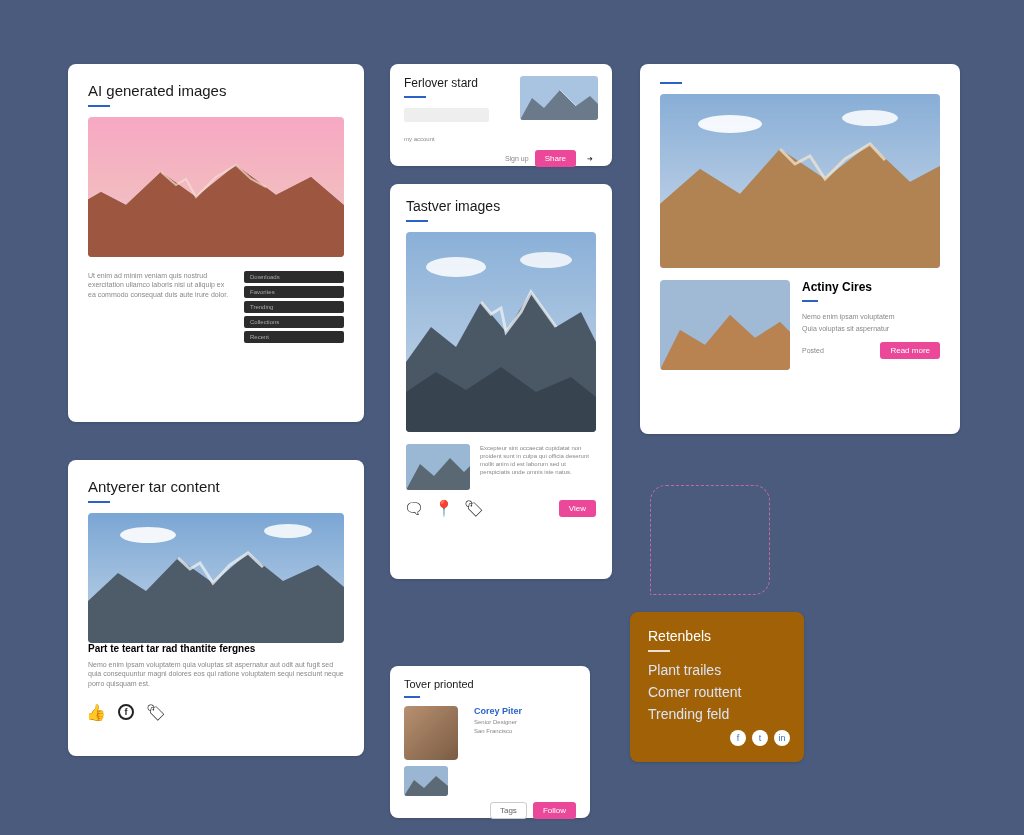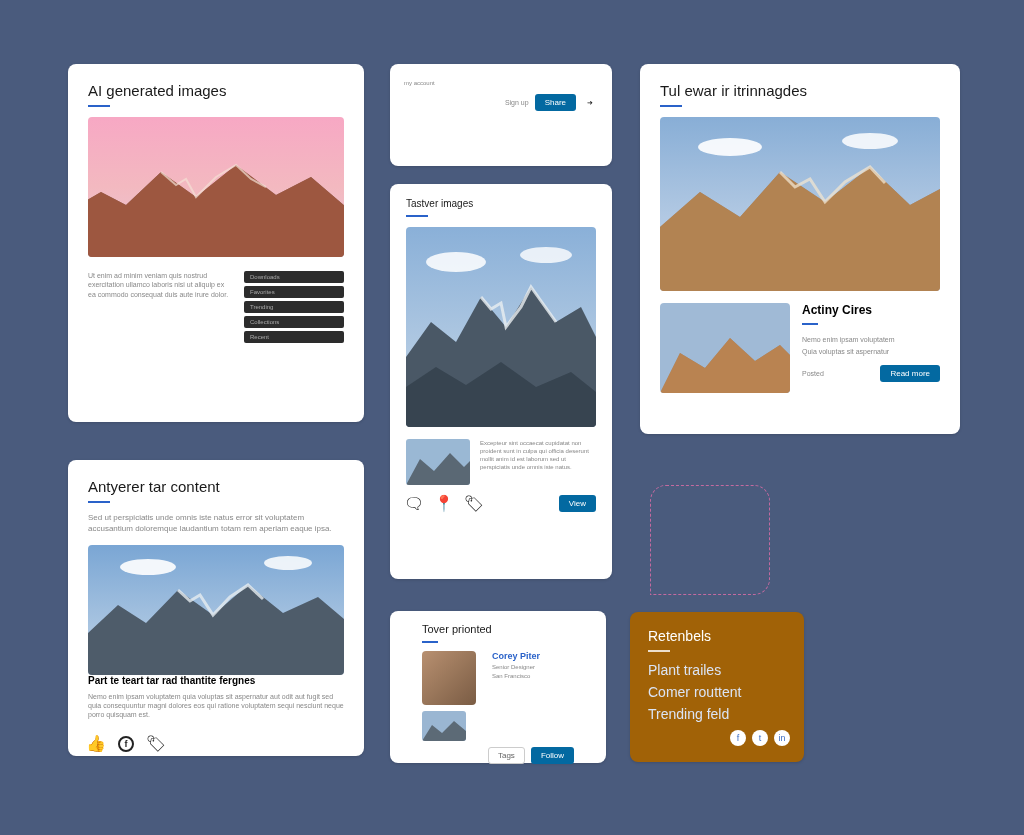--- a/index.html
+++ b/index.html
@@ -36,21 +36,21 @@
     line-height: 1.35;
     margin-bottom: 10px;
   }
   .hero {
     width: 100%;
     border-radius: 4px;
     display: block;
   }
   .btn {
     display: inline-block;
-    background: #0369a1;
+    background: #ec4899;
     color: #fff;
     font-size: 8px;
     padding: 4px 10px;
     border-radius: 3px;
     border: none;
     cursor: pointer;
   }
   .btn-outline {
     display: inline-block;
     border: 1px solid #ccc;
@@ -91,21 +91,21 @@
   #c4 .side h3 { font-size:12px; font-weight:600; margin-bottom:6px; }
   #c4 .side .blurb { font-size:7px; margin-bottom:3px; }
   #c4 .side .foot { display:flex; justify-content:space-between; align-items:center; margin-top:8px;}
   
   #c5 { left:68px; top:460px; width:296px; height:296px; }
   #c5 .hero5 { height:130px; margin-top:4px; }
   #c5 h3 { font-size:10px; font-weight:600; margin-bottom:6px; }
   #c5 .blurb2 { font-size:7px; color:#888; line-height:1.35; }
   #c5 .foot { margin-top:16px; }
   
-  #c6 { left:390px; top:611px; width:216px; height:152px; padding:12px 32px; }
+  #c6 { left:390px; top:666px; width:200px; height:152px; padding:12px 14px; }
   #c6 .prow { display:flex; gap:16px; }
   #c6 .avatar { width:54px; height:54px; border-radius:4px; background:linear-gradient(135deg,#b89070,#7a5c44); }
   #c6 .pname { font-size:9px; font-weight:600; color:#2a62c9; }
   #c6 .pline { font-size:6px; color:#888; margin-top:3px; }
   #c6 .thumb2 { width:44px; height:30px; border-radius:3px; margin-top:6px;}
   #c6 .foot { display:flex; justify-content:flex-end; gap:6px; margin-top:6px; }
   
   #c7 { left:630px; top:612px; width:174px; height:150px; background:#a16207; color:#fff; padding:16px 18px; }
   #c7 h2 { color:#fff; font-size:14px; }
   #c7 .accent-bar { background:#fff; opacity:.8; }
@@ -148,30 +148,44 @@
       <div>Downloads</div>
       <div>Favorites</div>
       <div>Trending</div>
       <div>Collections</div>
       <div>Recent</div>
     </div>
   </div>
 </div>
 
 <div id="c2" class="card">
+  <div class="row">
+    <div style="flex:1">
+      <h2 style="font-size:12px">Ferlover stard</h2>
+      <div class="accent-bar"></div>
+      <div class="blurb" style="font-size:6px;width:80%;height:14px;background:linear-gradient(#eee,#eee);border-radius:2px"></div>
+    </div>
+    <div class="thumb">
+      <svg class="scene" viewBox="0 0 78 44">
+          <rect width="78" height="44" fill="#a8c4e0"></rect>
+          <path d="M0,44 L12,22 L24,32 L40,14 L56,30 L70,20 L78,28 L78,44 Z" fill="#6a7a8a"></path>
+          <path d="M40,14 L48,22 L56,30" stroke="#fff" stroke-width="1" fill="none" opacity=".6"></path>
+        </svg>
+    </div>
+  </div>
   <div class="meta">my account</div>
   <div class="foot">
     <span>Sign up</span>
     <button class="btn">Share</button>
     <span class="icon">➜</span>
   </div>
 </div>
 
 <div id="c3" class="card">
-  <h2 style="font-size:10px">Tastver images</h2>
+  <h2 style="font-size:14px">Tastver images</h2>
   <div class="accent-bar"></div>
   <div class="hero hero3">
     <svg class="scene" viewBox="0 0 190 200" preserveAspectRatio="xMidYMid slice">
       <defs>
           <linearGradient id="sky3" x1="0" y1="0" x2="0" y2="1">
             <stop offset="0" stop-color="#8ab0d8"></stop>
             <stop offset="1" stop-color="#c8d8e8"></stop>
           </linearGradient>
         </defs>
       <rect width="190" height="200" fill="url(#sky3)"></rect>
@@ -195,21 +209,20 @@
     <div class="icon-row">
       <span class="icon">🗨</span>
       <span class="icon">📍</span>
       <span class="icon">🏷</span>
     </div>
     <button class="btn">View</button>
   </div>
 </div>
 
 <div id="c4" class="card">
-  <h2>Tul ewar ir itrinnagdes</h2>
   <div class="accent-bar"></div>
   <div class="hero hero4">
     <svg class="scene" viewBox="0 0 280 174" preserveAspectRatio="xMidYMid slice">
       <defs>
           <linearGradient id="sky4" x1="0" y1="0" x2="0" y2="1">
             <stop offset="0" stop-color="#88aed6"></stop>
             <stop offset="1" stop-color="#d0dcec"></stop>
           </linearGradient>
         </defs>
       <rect width="280" height="174" fill="url(#sky4)"></rect>
@@ -237,21 +250,20 @@
         <span class="blurb" style="margin:0">Posted</span>
         <button class="btn">Read more</button>
       </div>
     </div>
   </div>
 </div>
 
 <div id="c5" class="card">
   <h2>Antyerer tar content</h2>
   <div class="accent-bar"></div>
-  <p class="blurb">Sed ut perspiciatis unde omnis iste natus error sit voluptatem accusantium doloremque laudantium totam rem aperiam eaque ipsa.</p>
   <div class="hero hero5">
     <svg class="scene" viewBox="0 0 256 130" preserveAspectRatio="xMidYMid slice">
       <defs>
           <linearGradient id="sky5" x1="0" y1="0" x2="0" y2="1">
             <stop offset="0" stop-color="#7aa6d4"></stop>
             <stop offset="1" stop-color="#c4d6e8"></stop>
           </linearGradient>
         </defs>
       <rect width="256" height="130" fill="url(#sky5)"></rect>
       <ellipse cx="60" cy="22" rx="28" ry="8" fill="#fff" opacity=".9"></ellipse>

